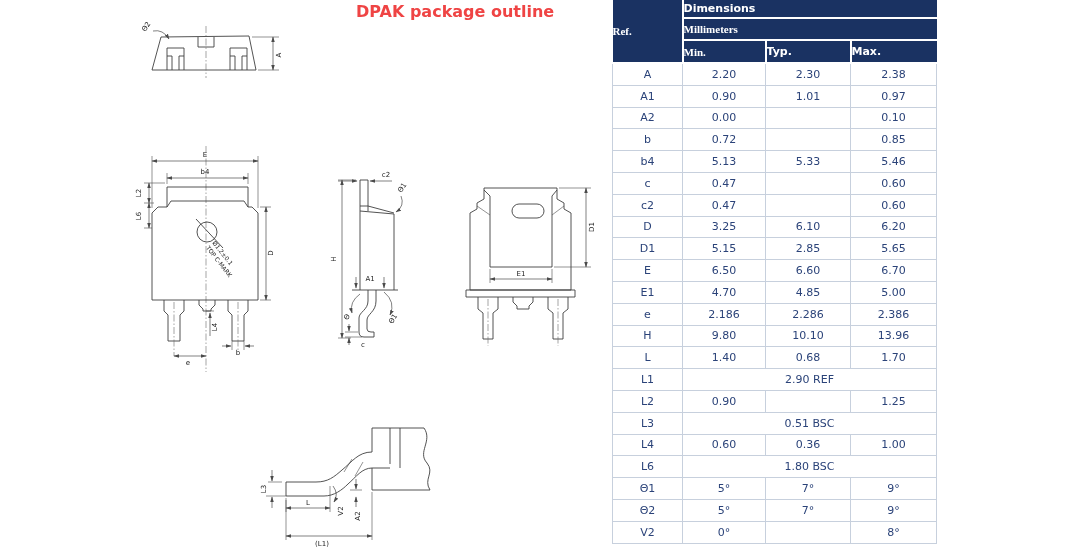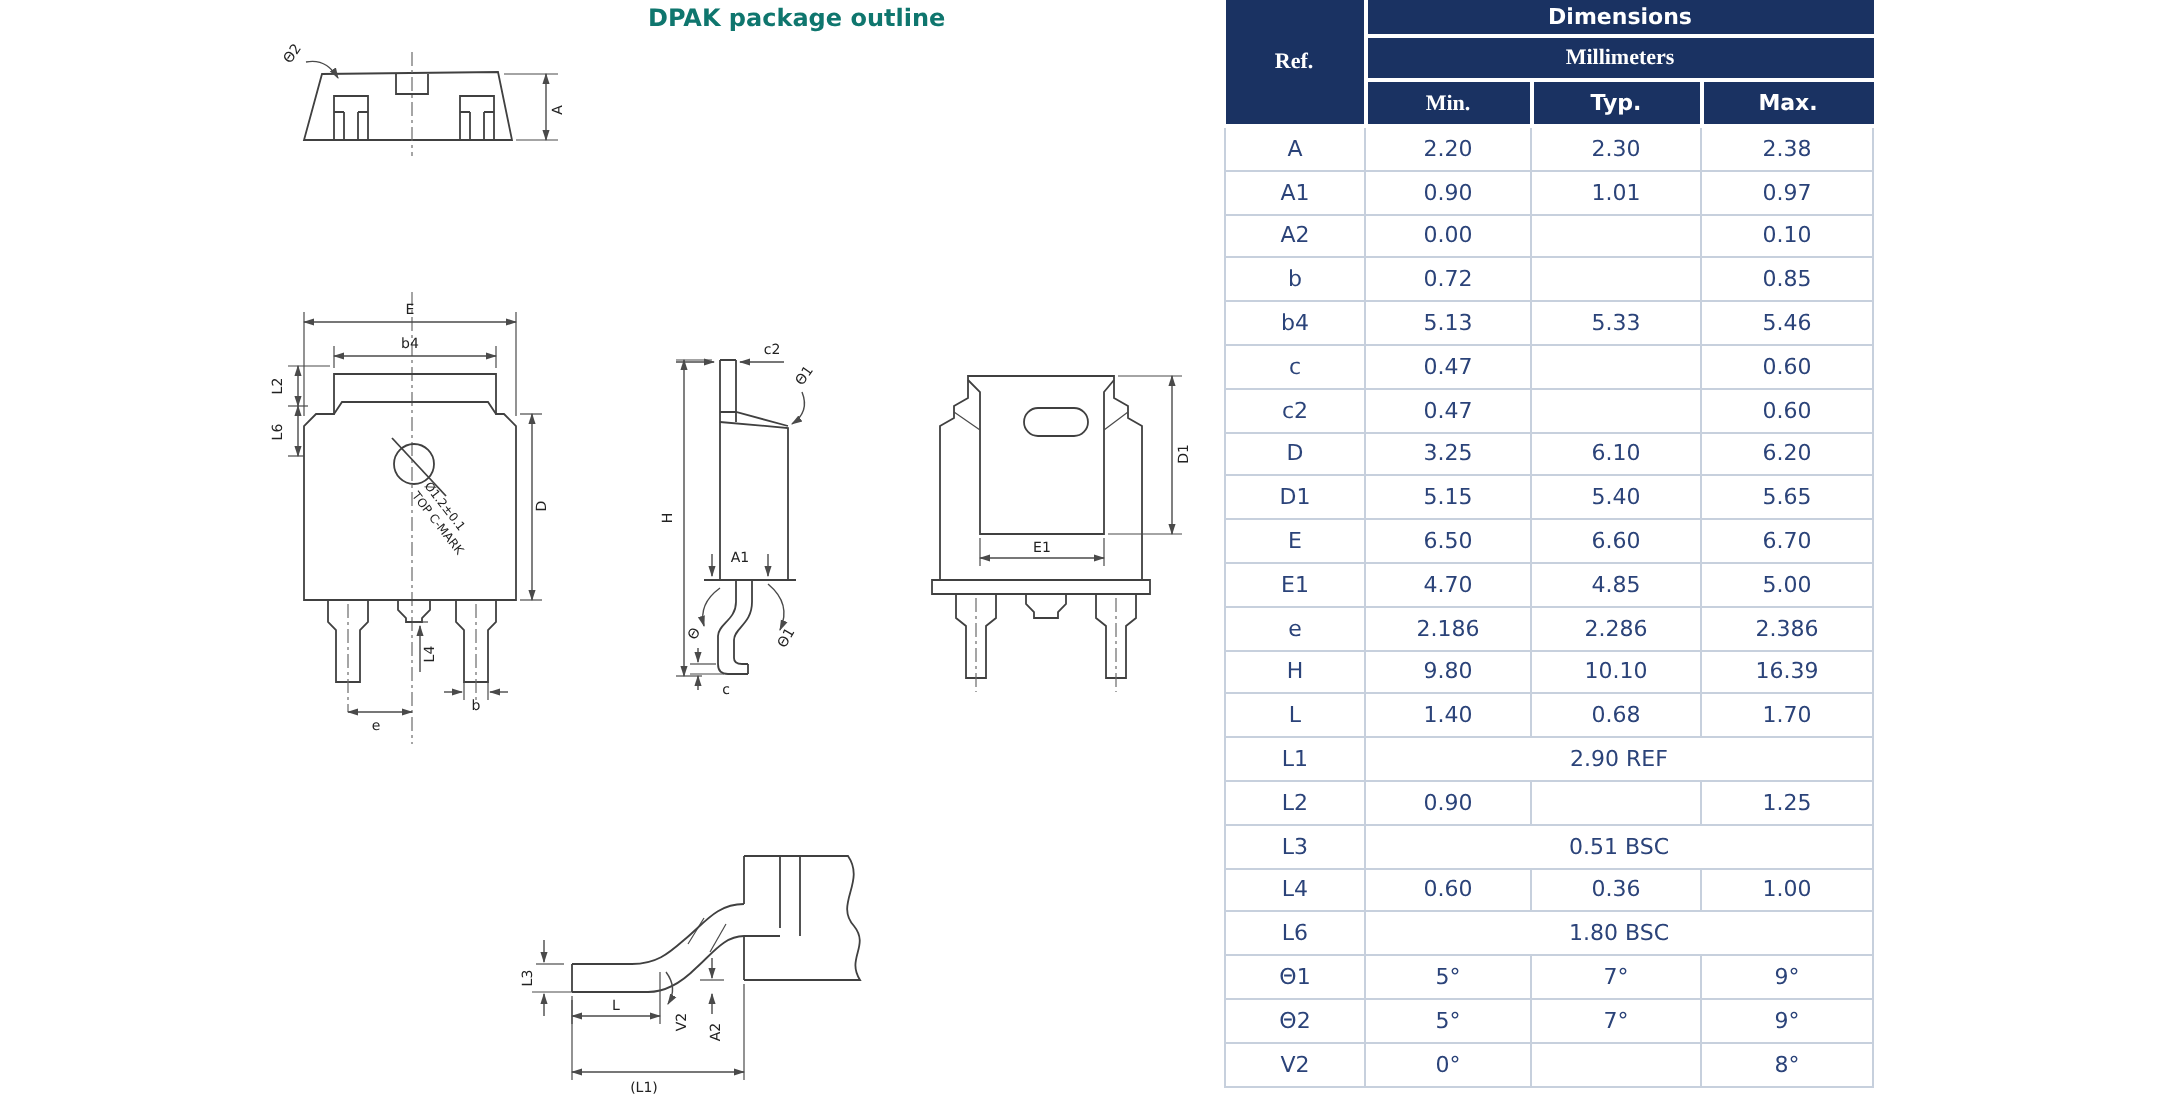--- a/index.html
+++ b/index.html
@@ -1,43 +1,43 @@
 <!DOCTYPE html>
 <html><head>
 <meta charset="utf-8">
 <style>
   html,body{margin:0;padding:0;}
   .screen{
     position:relative; width:1080px; height:550px; background:#ffffff; overflow:hidden;
     font-family:"DejaVu Sans","Liberation Sans",sans-serif;
   }
   .page-title{
-    position:absolute; left:324px; top:2px;
-    font-size:12px; font-weight:bold; color:#0f766e;
+    position:absolute; left:356px; top:2px;
+    font-size:16px; font-weight:bold; color:#ef4444;
   }
   .drawings{ position:absolute; left:0; top:0; }
 
   
   .ln{ stroke:#404040; stroke-width:0.9; fill:none; }
   .thin{ stroke:#4a4a4a; stroke-width:0.6; fill:none; }
   .dim{ stroke:#4a4a4a; stroke-width:0.7; fill:none;
         marker-start:url(#ah); marker-end:url(#ah); }
   .arr{ stroke:#4a4a4a; stroke-width:0.7; fill:none; marker-end:url(#ah); }
   .cl{ stroke:#6a6a6a; stroke-width:0.6; fill:none; stroke-dasharray:7 2 1.5 2; }
   text.dl{ font-family:"DejaVu Sans",sans-serif; font-size:7px; fill:#222; }
   text.dl2{ font-family:"DejaVu Sans",sans-serif; font-size:6px; fill:#222; }
 
   
   .dim-table{
     position:absolute; left:612px; top:0; width:324px;
     border-collapse:collapse; table-layout:fixed;
   }
   .dim-table th{
     background:#1a3262; color:#ffffff; font-size:11px; font-weight:bold;
-    border:2px solid #ffffff; padding:0; text-align:center; vertical-align:middle;
+    border:2px solid #ffffff; padding:0; text-align:left; vertical-align:middle;
   }
   .dim-table thead tr:first-child th{ border-top:none; }
   .dim-table th:first-child{ border-left:none;font-family:Liberation Serif, serif; }
   .dim-table tr th:last-child{ border-right:none; }
   .hr1 th{ height:17px; }
   .hr2 th{ height:20px; }
   .hr3 th{ height:21px;margin-left:36px; }
   .dim-table td{
     background:#ffffff; color:#2b4379; font-size:11px; text-align:center;
     border:1px solid #c7d0dd; padding:0; height:20.8px; vertical-align:middle;
@@ -289,21 +289,21 @@
         </tr>
         <tr>
           <td>D</td>
           <td>3.25</td>
           <td>6.10</td>
           <td>6.20</td>
         </tr>
         <tr>
           <td>D1</td>
           <td>5.15</td>
-          <td>5.40</td>
+          <td>2.85</td>
           <td>5.65</td>
         </tr>
         <tr>
           <td>E</td>
           <td>6.50</td>
           <td>6.60</td>
           <td>6.70</td>
         </tr>
         <tr>
           <td>E1</td>
@@ -314,21 +314,21 @@
         <tr>
           <td>e</td>
           <td>2.186</td>
           <td>2.286</td>
           <td>2.386</td>
         </tr>
         <tr>
           <td>H</td>
           <td>9.80</td>
           <td>10.10</td>
-          <td>16.39</td>
+          <td>13.96</td>
         </tr>
         <tr>
           <td>L</td>
           <td>1.40</td>
           <td>0.68</td>
           <td>1.70</td>
         </tr>
         <tr>
           <td>L1</td>
           <td colspan="3">2.90 REF</td>

